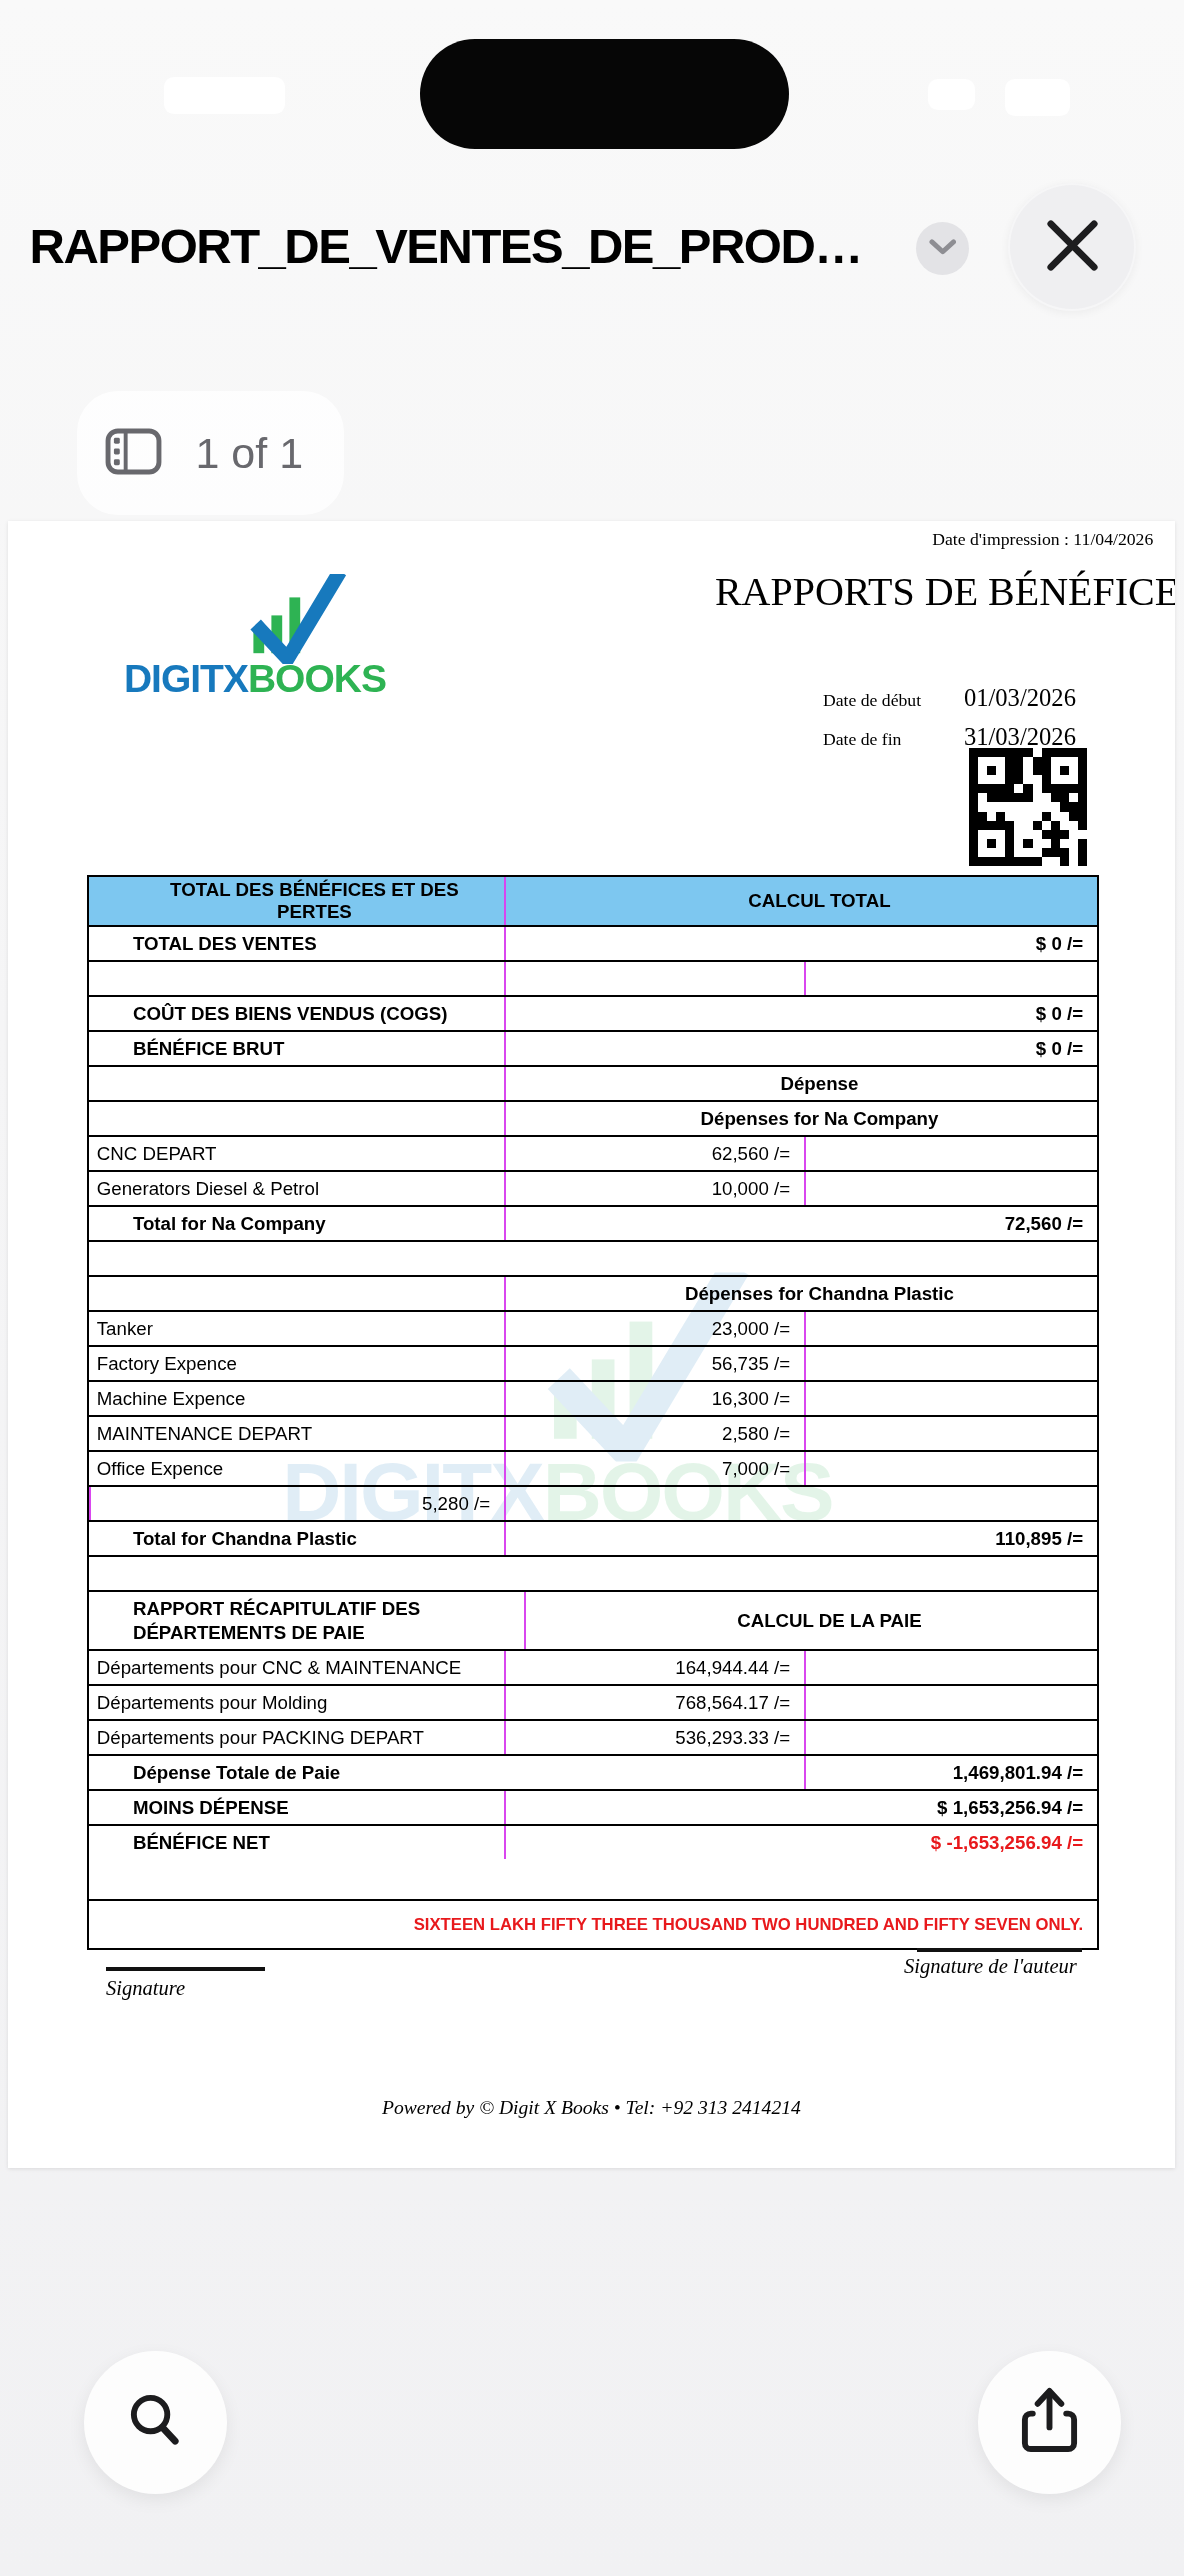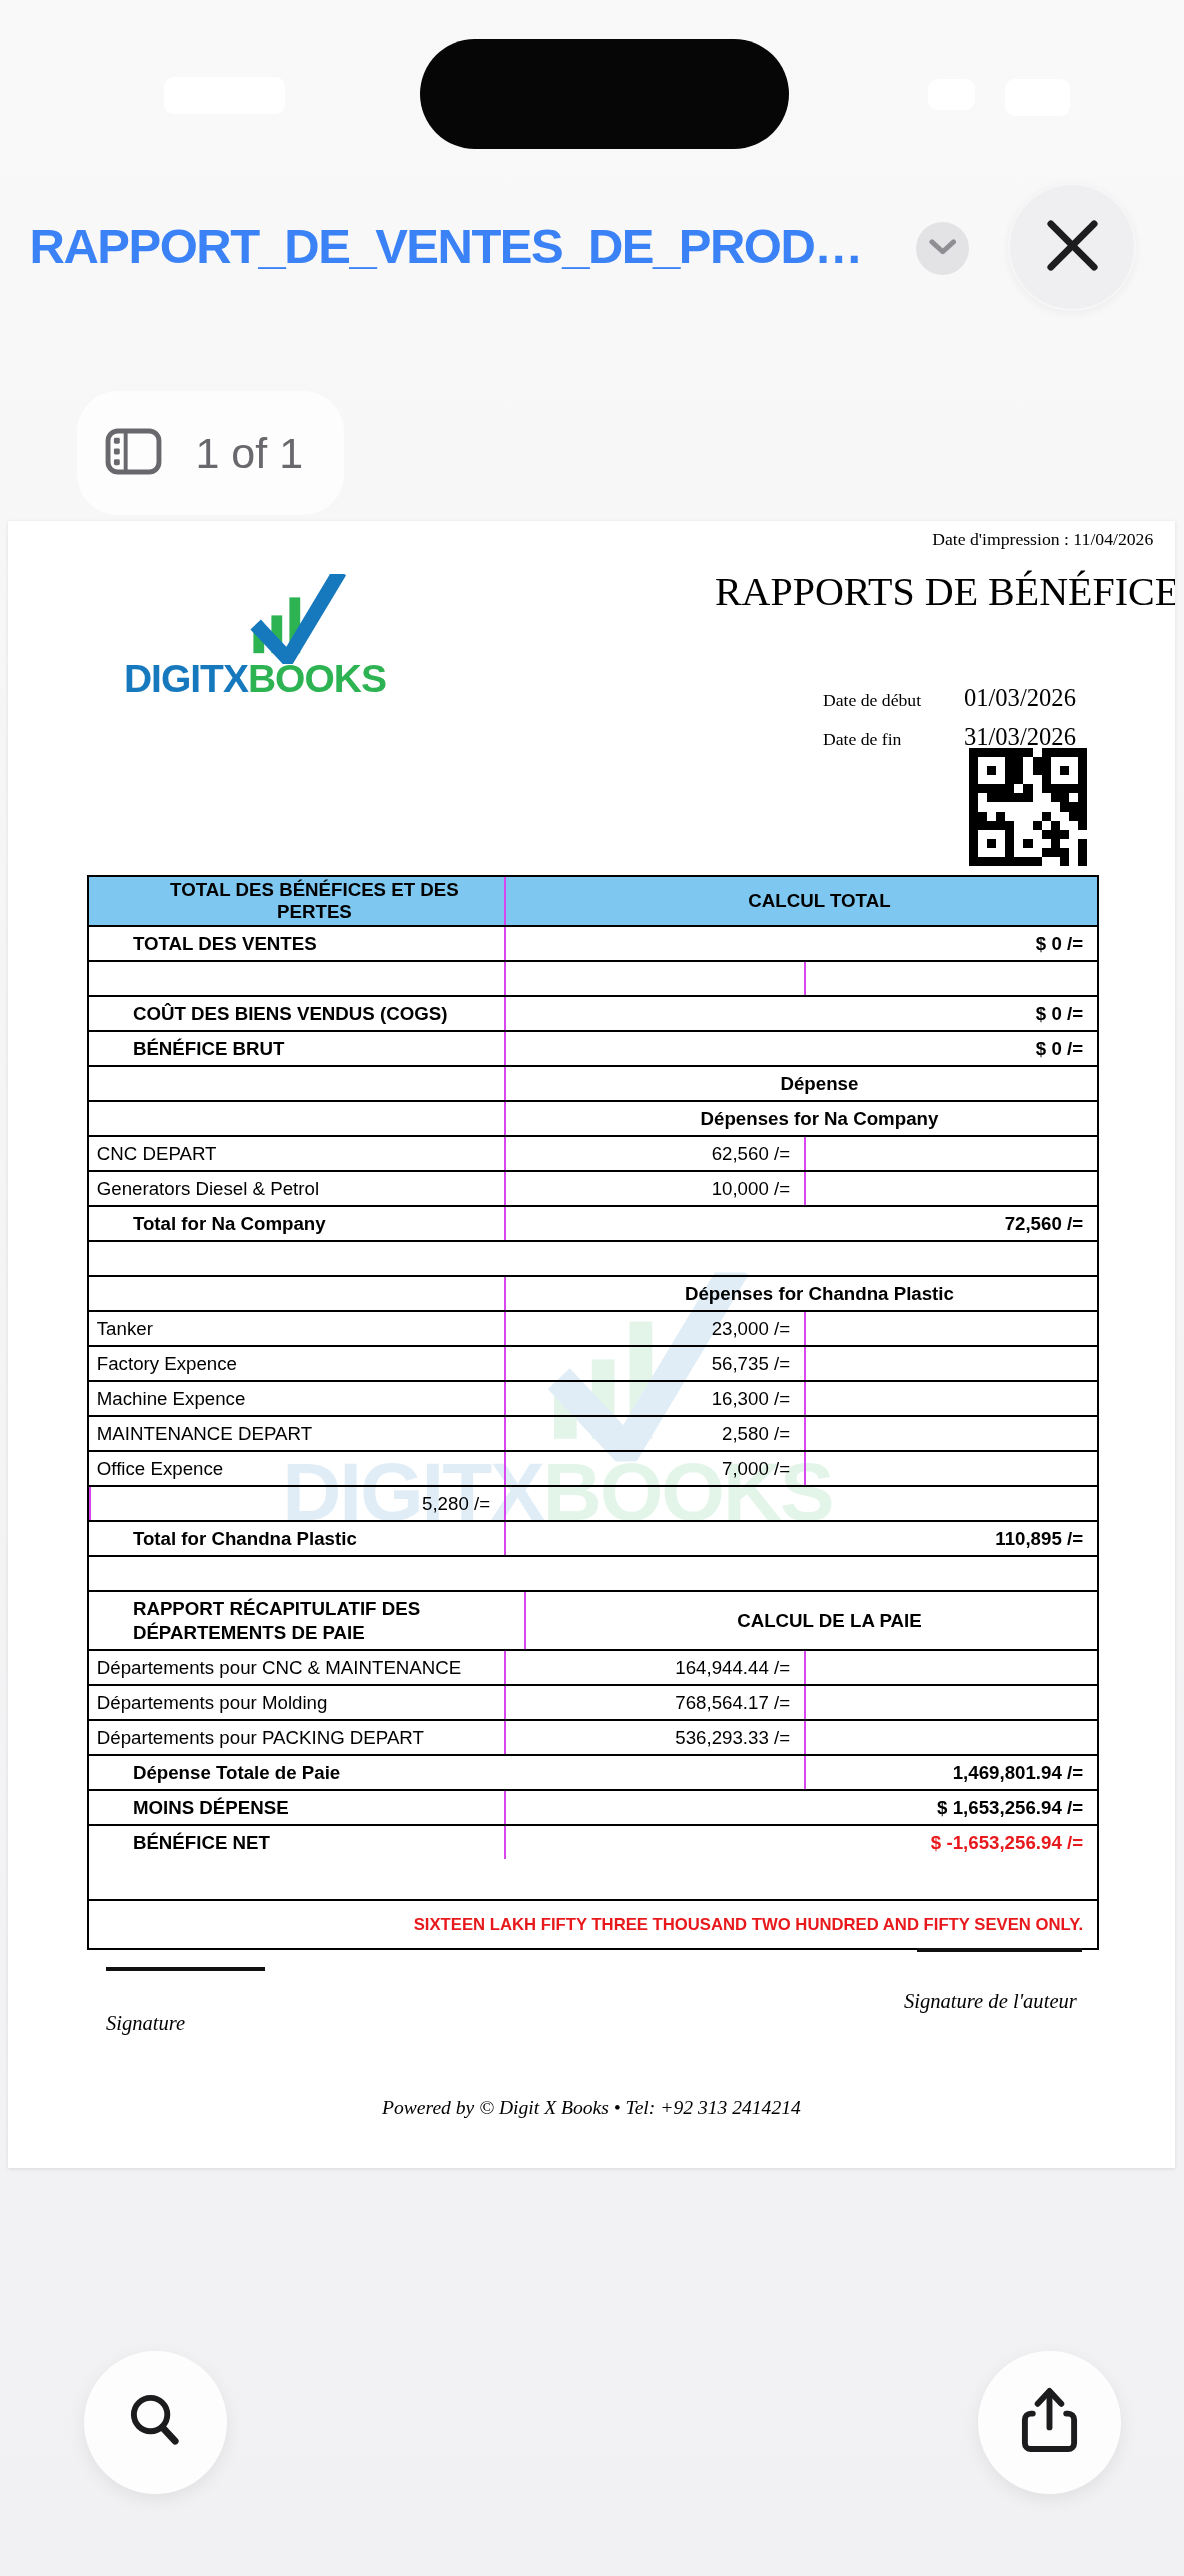--- a/index.html
+++ b/index.html
@@ -11,21 +11,21 @@
   }
   
   .dynamic-island { position:absolute; left:420px; top:39px; width:369px; height:110px; background:#060606; border-radius:57px; }
   .st-blob { position:absolute; background:rgba(255,255,255,0.92); border-radius:9.8px; }
   .st-time { left:164px; top:77px; width:121px; height:37px; }
   .st-wifi { left:928px; top:79px; width:47px; height:31px; }
   .st-batt { left:1005px; top:79px; width:65px; height:37px; }
   
   .doc-title {
     position:absolute; left:29.5px; top:218px; width:865px;
-    font-size:49px; font-weight:600; letter-spacing:-1.5px; color:#3b82f6;
+    font-size:49px; font-weight:600; letter-spacing:-1.5px; color:#000000;
     white-space:nowrap; overflow:hidden;
   }
   .chev-btn { position:absolute; left:916px; top:222px; width:53px; height:53px; border-radius:50%; background:#e3e3e6; display:flex; align-items:center; justify-content:center; }
   .close-btn { position:absolute; left:1008px; top:183px; width:128px; height:128px; border-radius:50%; background:#efeff1; box-shadow:0 2px 9.8px rgba(0,0,0,0.05), inset 0 0 0 2px #f6f6f7; display:flex; align-items:center; justify-content:center; }
   
   .page-chip {
     position:absolute; left:77px; top:391px; width:267px; height:124px;
     background:rgba(255,255,255,0.78); border-radius:41px;
     display:flex; align-items:center; gap:34px; padding-left:27.5px;
   }
@@ -63,21 +63,21 @@
   .t-cell.full { grid-column:1 / 4; }
   .t-row.hdr { background:var(--hdrblue); }
   .t-row.hdr2 { min-height:59px;gap:20px; }
   .t-row.hdr2 .t-cell { line-height:1.25; }
   .t-row.note { min-height:49px;margin-top:40px; }
   .t-red { color:var(--red); }
   
   .sig-line { position:absolute; height:3.9px; background:#111; }
   .sigl-line { left:98px; top:1446px; width:159px; }
   .sigr-line { left:909px; top:1427px; width:165px; }
-  .sig-text { position:absolute; font-family:"Liberation Serif", serif; font-style:italic; font-size:20.6px;margin-top:35px; }
+  .sig-text { position:absolute; font-family:"Liberation Serif", serif; font-style:italic; font-size:20.6px; }
   .sigl-text { left:98px; top:1456px; }
   .sigr-text { left:896px; top:1434px; }
   .page-footer { position:absolute; left:0; right:0; top:1576px; text-align:center; font-family:"Liberation Serif", serif; font-style:italic; font-size:19.6px; }
   
   .round-btn { position:absolute; width:143px; height:143px; border-radius:50%; background:#fdfdfd; box-shadow:0 5.9px 17.7px rgba(0,0,0,0.07); display:flex; align-items:center; justify-content:center; }
   .search-btn { left:84px; top:2351px; }
   .share-btn { left:978px; top:2351px; }
 </style>
 </head>
 <body>

